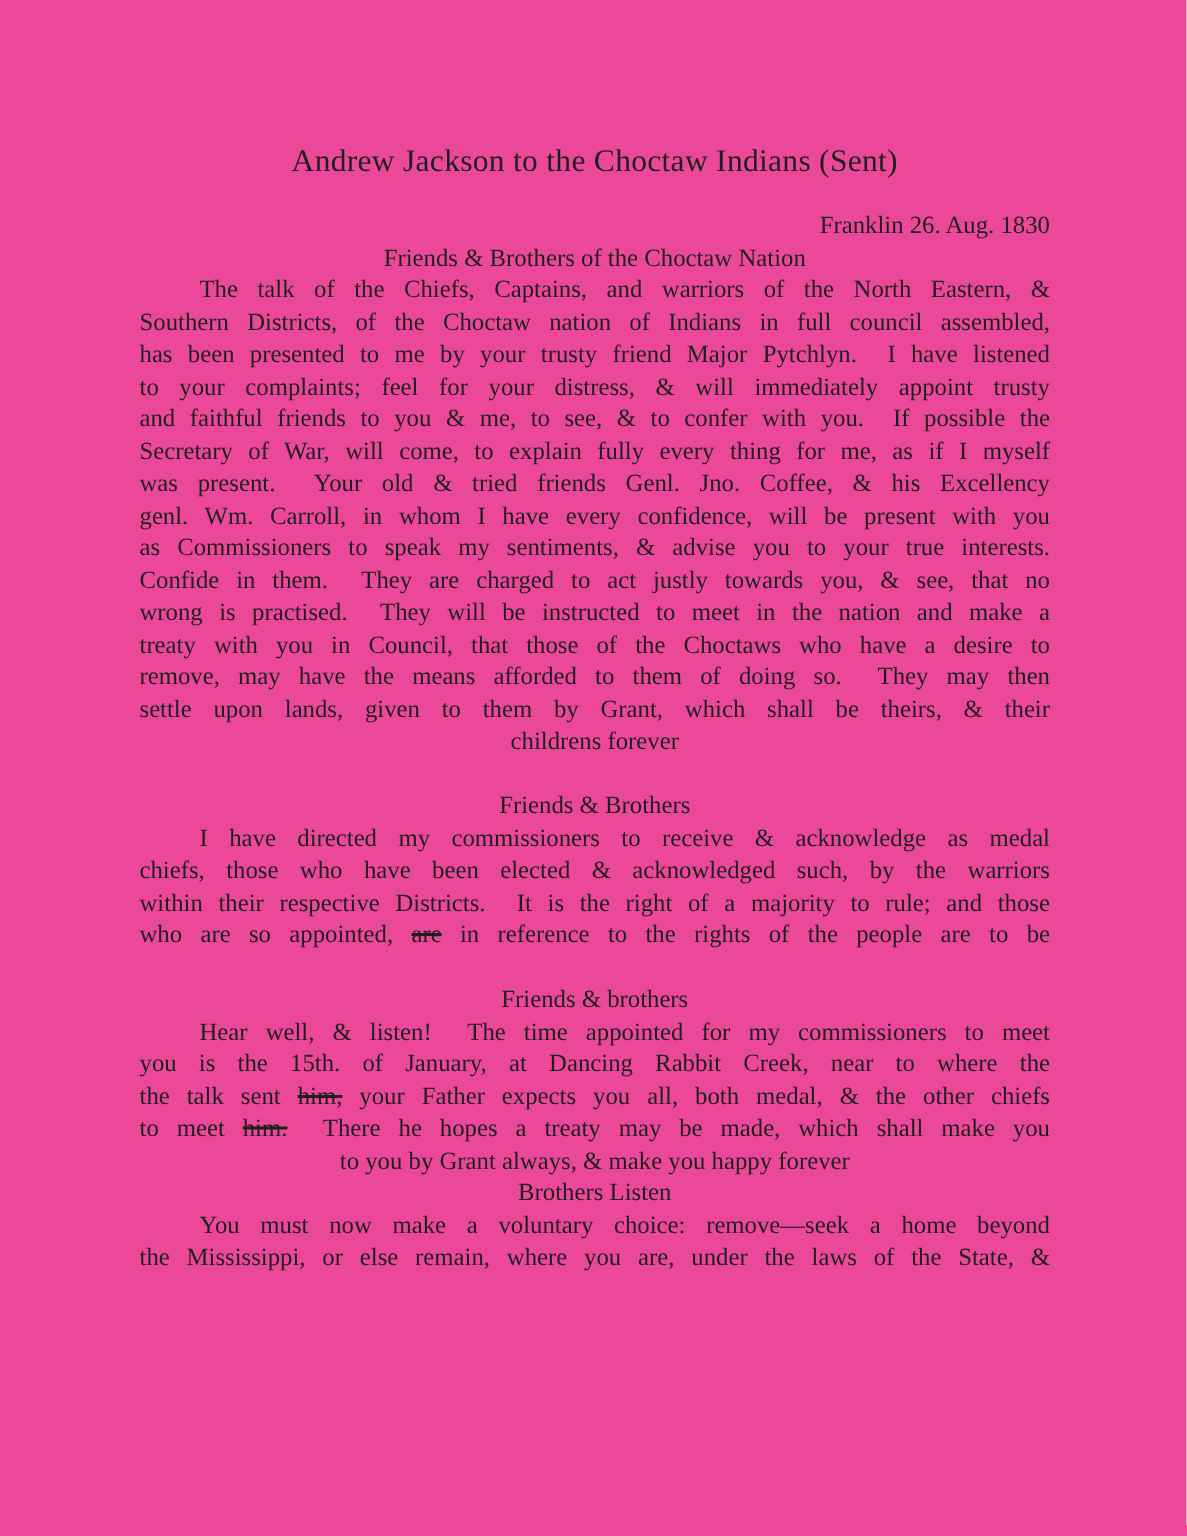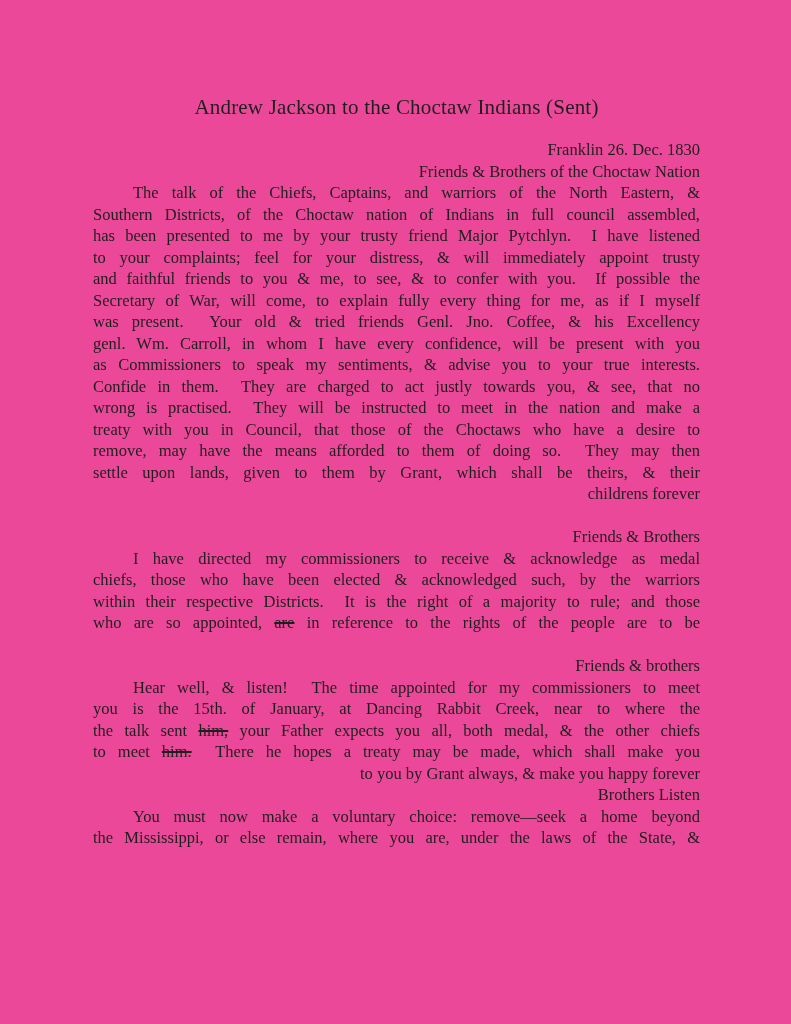--- a/index.html
+++ b/index.html
@@ -26,21 +26,21 @@
     font-size: 21px;
     line-height: 24px;
     text-align: center;
     letter-spacing: 0.2px;
     margin-bottom: 20px;
   }
   .line {
     font-size: 16.5px;
     line-height: 21.5px;
     white-space: pre-wrap;
-    text-align: right;
+    text-align: center;
   }
   .dateline {
     text-align: right;
   }
   .justified {
     text-align: justify;
     text-align-last: justify;
     text-justify: inter-word;
   }
   .indent {
@@ -53,21 +53,21 @@
     text-decoration: line-through;
     text-decoration-thickness: 1.5px;
   }
 </style>
 </head>
 <body>
 
 <div class="page">
   <div class="content">
     <div class="title">Andrew Jackson to the Choctaw Indians (Sent)</div>
-    <div class="line dateline">Franklin 26. Dec. 1830</div>
+    <div class="line dateline">Franklin 26. Aug. 1830</div>
     <div>
         <div class="line salutation">Friends &amp; Brothers of the Choctaw Nation</div>
         <div class="line indent justified">The talk of the Chiefs, Captains, and warriors of the North Eastern, &amp;</div>
         <div class="line justified">Southern Districts, of the Choctaw nation of Indians in full council assembled,</div>
         <div class="line justified">has been presented to me by your trusty friend Major Pytchlyn.  I have listened</div>
         <div class="line justified">to your complaints; feel for your distress, &amp; will immediately appoint trusty</div>
         <div class="line justified">and faithful friends to you &amp; me, to see, &amp; to confer with you.  If possible the</div>
         <div class="line justified">Secretary of War, will come, to explain fully every thing for me, as if I myself</div>
         <div class="line justified">was present.  Your old &amp; tried friends Genl. Jno. Coffee, &amp; his Excellency</div>
         <div class="line justified">genl. Wm. Carroll, in whom I have every confidence, will be present with you</div>

